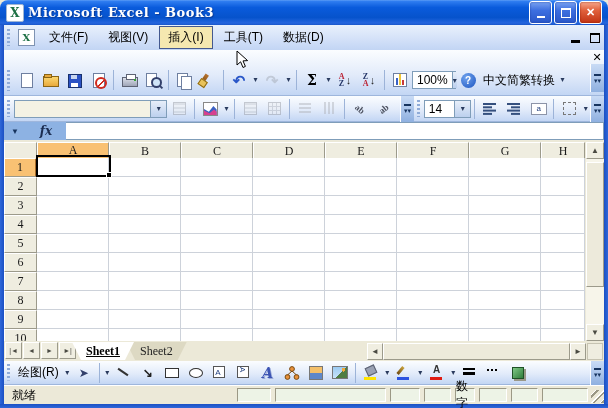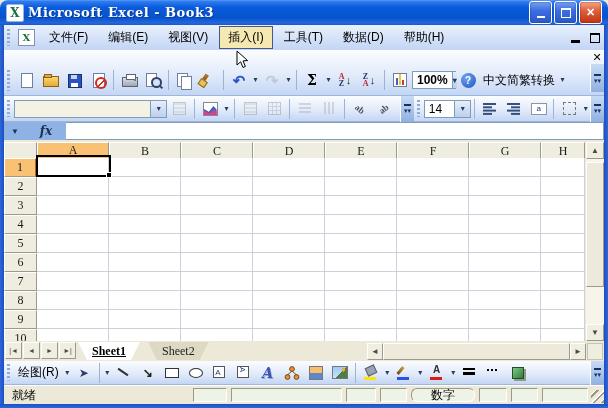--- a/index.html
+++ b/index.html
@@ -129,21 +129,21 @@
   .sb-btn{background:#F0EEE1;border:1px solid;border-color:#FFF #9C9A8B #9C9A8B #FFF;display:flex;align-items:center;justify-content:center;
     font-size:8px;color:#4A4A42;box-sizing:border-box;}
   .sb-thumb{background:#EDEADB;border:1px solid;border-color:#FFF #9C9A8B #9C9A8B #FFF;box-sizing:border-box;}
   #vscroll{left:586px;top:142px;width:18px;height:199px;background:#F7F5EA;}
   #vs-up{position:absolute;left:0;top:0;width:18px;height:17px;}
   #vs-thumb{position:absolute;left:0;top:20px;width:18px;height:125px;}
   #vs-down{position:absolute;left:0;bottom:0;width:18px;height:17px;}
   
   #tabbar{left:4px;top:341px;width:600px;height:20px;background:#ECE9D8;display:flex;align-items:stretch;}
   .navbtn{width:17px;height:17px;margin:1px 0 0 1px;font-size:7px;}
-  #tabs{display:flex;margin-left:10px;gap:16px;}
+  #tabs{display:flex;margin-left:4px;}
   .tab{height:18px;margin-top:1px;padding:0 14px;display:flex;align-items:center;font-family:"Liberation Serif",serif;font-size:12px;
     background:#DDD9C3;clip-path:polygon(0 0,100% 0,calc(100% - 9px) 100%,9px 100%);margin-left:-8px;color:#222;}
   .tab.active{background:#fff;font-weight:bold;text-decoration:underline;z-index:3;color:#000;}
   #hscroll{position:absolute;left:363px;top:2px;width:219px;height:17px;display:flex;}
   #hs-left{width:16px;height:17px;}
   #hs-thumb{flex:1;height:17px;}
   #hs-right{width:16px;height:17px;}
   #tab-corner{position:absolute;right:1px;top:2px;width:16px;height:17px;background:#EFEDE0;border:1px solid #C6C3B2;box-sizing:border-box;}
   
   #drawbar{left:4px;top:361px;width:600px;height:24px;display:flex;align-items:center;box-sizing:border-box;}
@@ -180,26 +180,24 @@
 
   <div class="abs" id="borderL"></div>
   <div class="abs" id="borderR"></div>
   <div class="abs" id="borderB"></div>
 
   <div class="abs" id="menubar">
     <span class="grip"></span>
     <span id="wb-icon">X</span>
     <span id="menu-items" style="display:flex;align-items:center;">
         <span class="mitem">文件(F)</span>
-        <span class="mitem">编辑(E)</span>
         <span class="mitem">视图(V)</span>
         <span class="mitem hl">插入(I)</span>
         <span class="mitem">工具(T)</span>
         <span class="mitem">数据(D)</span>
-        <span class="mitem">帮助(H)</span>
       </span>
     <span id="wb-buttons">
       <span style="width:9px;height:3px;background:#000;display:block;margin-top:7px;"></span>
       <span style="width:8px;height:7px;border:1px solid #000;border-top:2px solid #000;display:block;"></span>
     </span>
   </div>
 
   <div class="abs toolbar" id="toolbar1">
     <div id="tb1-inner">
       <span class="grip"></span>
@@ -283,21 +281,21 @@
       <span class="sep"></span>
       <span class="tbtn">
         <span class="i16">
           <span class="chartwiz">
               <i style="height:7px;background:#3A62C4;"></i>
               <i style="height:11px;background:#EFC63A;"></i>
               <i style="height:5px;background:#C93A3A;"></i>
             </span>
         </span>
       </span>
-      <span class="combo" style="width:44px;font-weight:bold;">
+      <span class="combo" style="width:44px;">
         <span class="val">100%</span>
         <span class="cdd">▾</span>
       </span>
       <span class="tbtn">
           <span class="helpc">?</span>
         </span>
       <span class="tbtn" style="padding:0 2px;">
         <span>中文简繁转换</span>
       </span>
       <span class="dd">▾</span>
@@ -655,21 +653,21 @@
     <span class="chev" style="height:24px;"><span class="bar"></span>▾▾</span>
   </div>
 
   <div class="abs" id="statusbar">
     <span id="status-mode">就绪</span>
     <span id="status-boxes">
         <span class="sbox" style="width: 34px;"></span>
         <span class="sbox" style="width: 111px;"></span>
         <span class="sbox" style="width: 30px;"></span>
         <span class="sbox" style="width: 27px;"></span>
-        <span class="sbox" style="width: 64px; border-radius: 6px;">数字</span>
+        <span class="sbox" style="width: 20px;">数字</span>
         <span class="sbox" style="width: 28px;"></span>
         <span class="sbox" style="width: 27px;"></span>
         <span class="sbox" style="width: 46px;"></span>
       </span>
     <span id="resize-grip"></span>
   </div>
 
   <svg class="abs" id="mouse-cursor" viewBox="0 0 13 19">
     <path d="M1 1 L1 15 L4.6 11.8 L7 17.5 L9.4 16.4 L7 10.9 L11.6 10.6 Z" fill="#fff" stroke="#000" stroke-width="1"></path>
   </svg>

